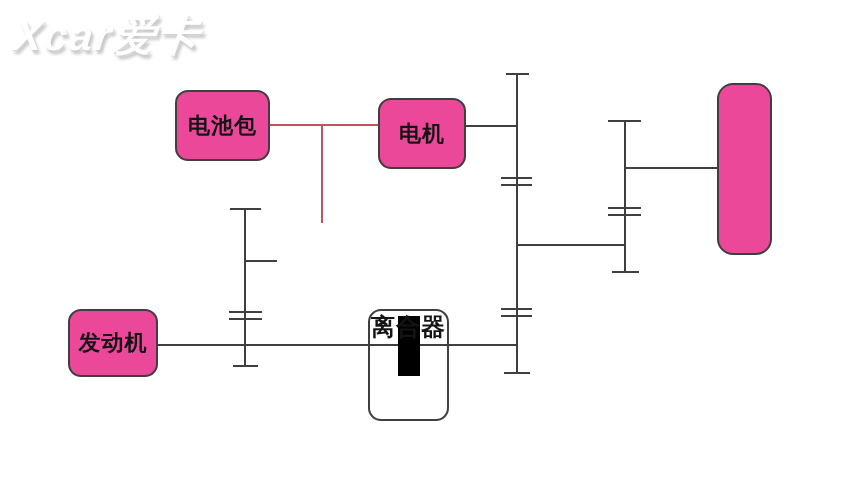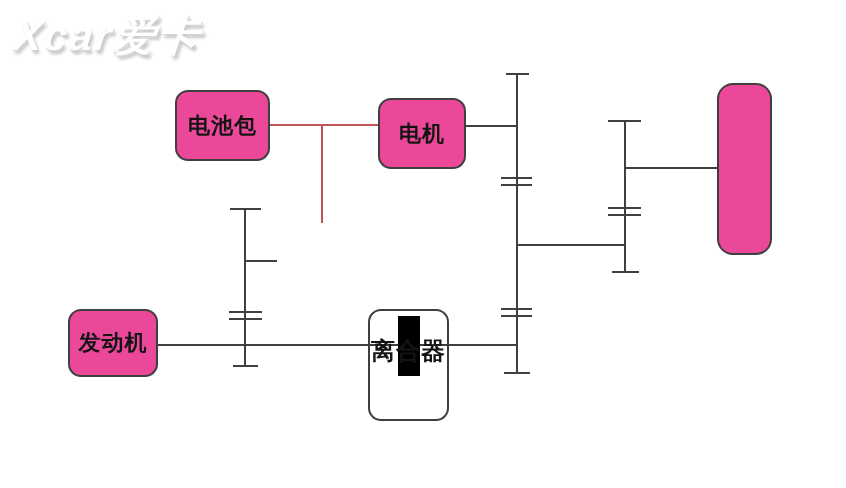--- a/index.html
+++ b/index.html
@@ -45,21 +45,21 @@
     color: #141414;
     letter-spacing: 1px;
   }
   .box.battery   { left: 175px; top:  90px; width:  95px; height:  71px; }
   .box.motor     { left: 378px; top:  90px; width:  88px; height:  71px; margin-top: 8px; }
   .box.generator { left: 277px; top: 223px; width:  91px; height:  75px; }
   .box.engine    { left:  68px; top: 309px; width:  90px; height:  68px; }
   .box.clutch    {
     left: 368px; top: 309px; width: 81px; height: 112px;
     background: transparent;
-    align-items: center;
+    align-items: flex-start;
     padding-bottom: 28px;
     font-size: 24px;
   }
   .box.wheel     { left: 717px; top:  83px; width:  55px; height: 172px; border-radius: 16px; }
 </style>
 </head>
 <body>
 
 <div class="stage">
 

